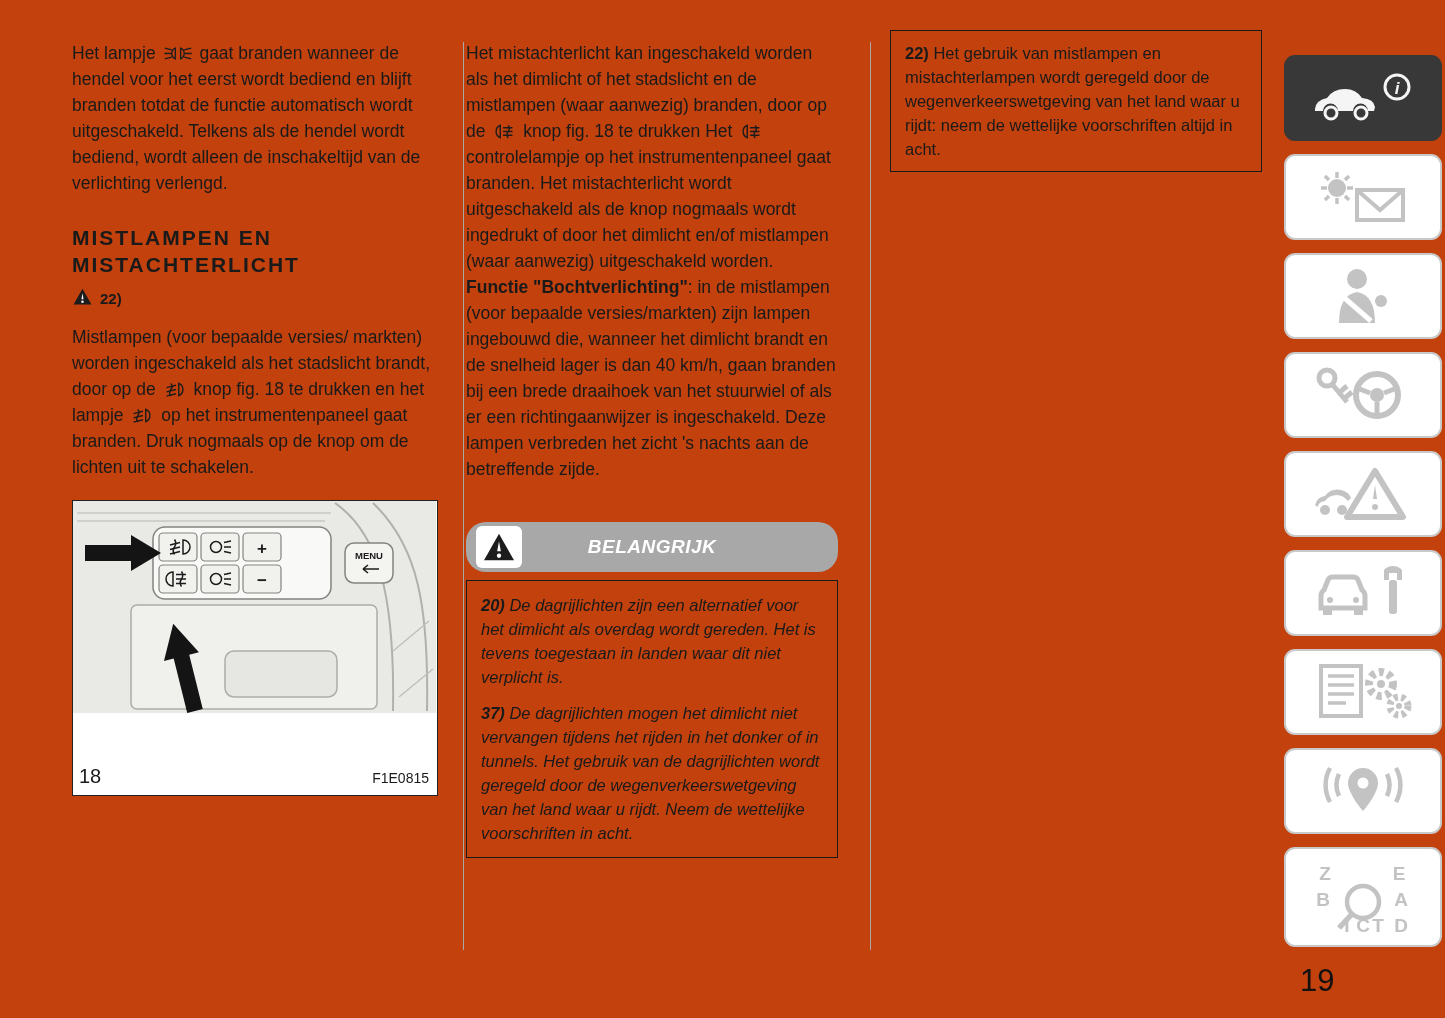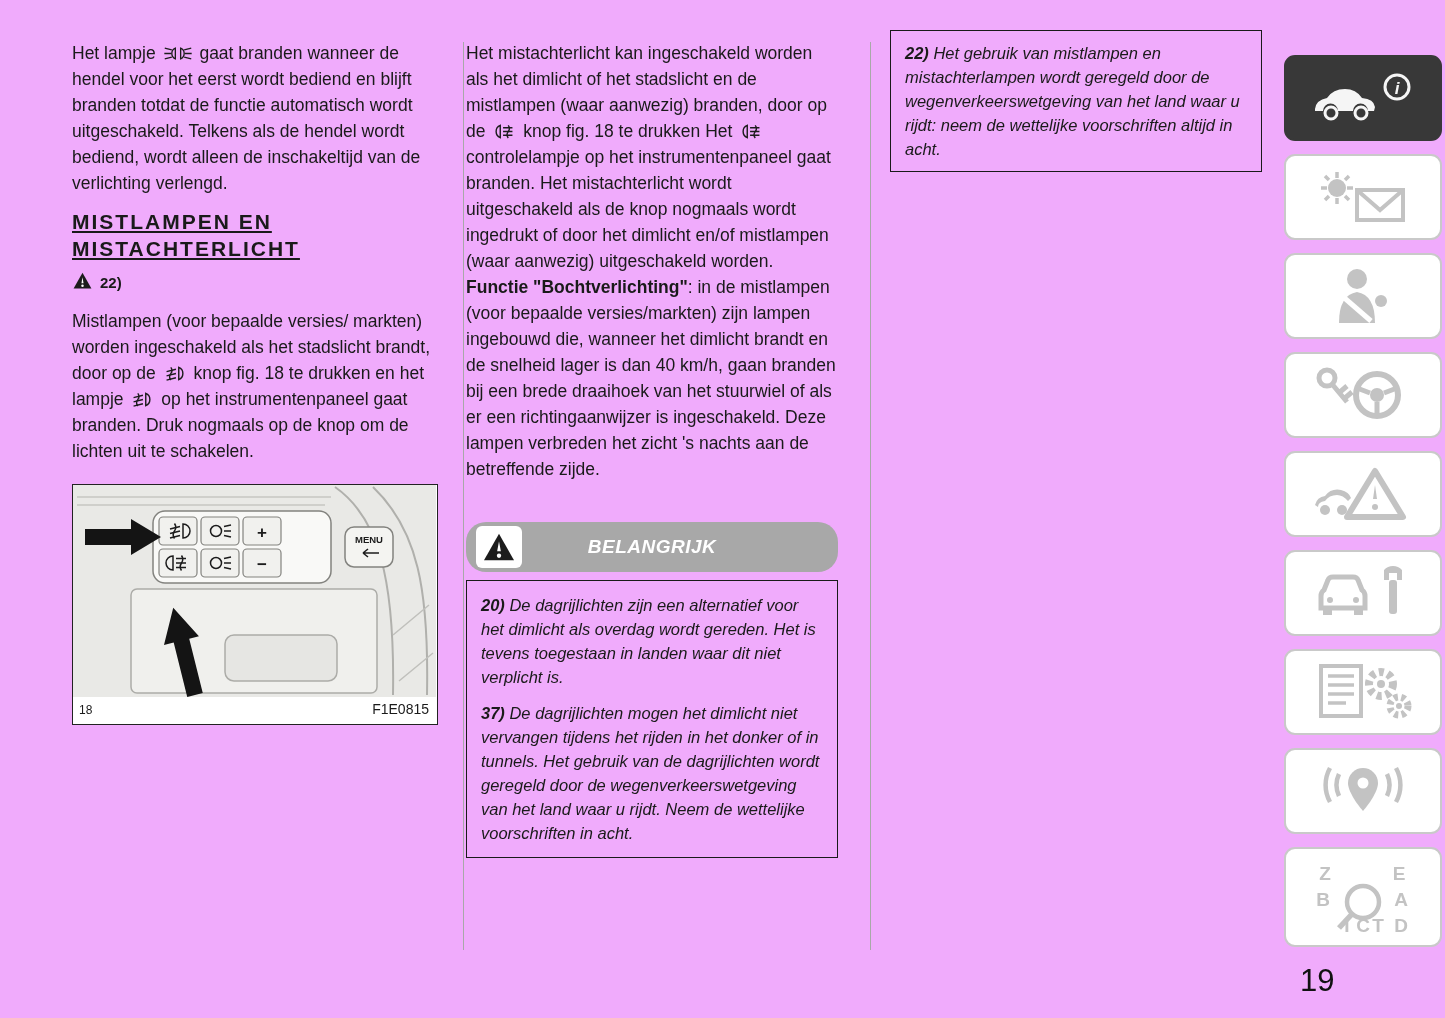--- a/index.html
+++ b/index.html
@@ -1,45 +1,45 @@
 <!DOCTYPE html>
 <html><head>
 <meta charset="utf-8">
 <style>
   * { margin:0; padding:0; box-sizing:border-box; }
   html,body { background:#ffffff; }
   .page {
-    position:relative; width:1445px; height:1018px; background:#f0abfc;
+    position:relative; width:1445px; height:1018px; background:#c2410c;
     font-family:"Liberation Sans", sans-serif; color:#1a1a1a; overflow:hidden;
   }
   .col { position:absolute; top:40px; width:372px; }
   .col-left { left:72px; }
   .col-mid  { left:466px; }
   p.body { font-size:17.5px; line-height:26px; }
   p.body b { font-weight:bold; }
-  h2.heading { font-size:21px; font-weight:bold; letter-spacing:2px; line-height:27px; margin-top:12px;text-decoration:underline; }
+  h2.heading { font-size:21px; font-weight:bold; letter-spacing:2px; line-height:27px; margin-top:28px; }
   .warnref { display:flex; align-items:center; gap:7px; margin:9px 0 14px; }
   .warnref b { font-size:15px; }
   .sym { display:inline-block; margin:0 2px; }
   .sym svg { vertical-align:-2px; }
   figure.fig { margin-top:20px; width:366px; border:1.5px solid #222; background:#fff; }
   .figimg { display:block; }
   .figimg svg { display:block; }
   figcaption { display:flex; justify-content:space-between; align-items:baseline; padding:4px 8px 7px 6px; }
-  .fignum { font-size:12px; }
+  .fignum { font-size:20px;margin-top:48px; }
   .figcode { font-size:14px; font-weight:normal; }
   .banner { margin-top:40px; height:50px; background:#a8a8a8; display:flex; align-items:center; justify-content:center; position:relative;border-radius:20px; }
   .banner-icon { position:absolute; left:10px; top:4px; width:46px; height:42px; background:#ffffff; border-radius:6px;
                  display:flex; align-items:center; justify-content:center; }
   .banner-text { color:#ffffff; font-weight:bold; font-style:italic; font-size:19px; letter-spacing:0.5px; }
   .notesbox { margin-top:8px; border:1.5px solid #1a1a1a; padding:12px 14px; font-style:italic; font-size:16.5px; line-height:24px; }
   .notesbox p + p { margin-top:12px; }
   .notesbox b { font-weight:bold; }
   .note22 { position:absolute; left:890px; top:30px; width:372px; border:1.5px solid #1a1a1a; padding:10px 14px;
-            font-style:italic; font-size:16.5px; line-height:24px; }
+            font-size:16.5px; line-height:24px; }
   .note22 b { font-weight:bold; }
   .vrule { position:absolute; top:42px; width:1px; height:908px; background:#a8a8a8; }
   .sidebar { position:absolute; left:1284px; top:55px; width:158px; display:flex; flex-direction:column; gap:13px; }
   .tile { height:86px; border:2px solid #c9c9c9; border-radius:11px; background:#ffffff;
           display:flex; align-items:center; justify-content:center; }
   .tile.active { background:#383838; border-color:#383838; }
   .tile.tall { height:100px; }
   .pagenum { position:absolute; left:1300px; top:963px; font-size:31px; font-weight:normal; color:#111; }
 </style>
 </head>

